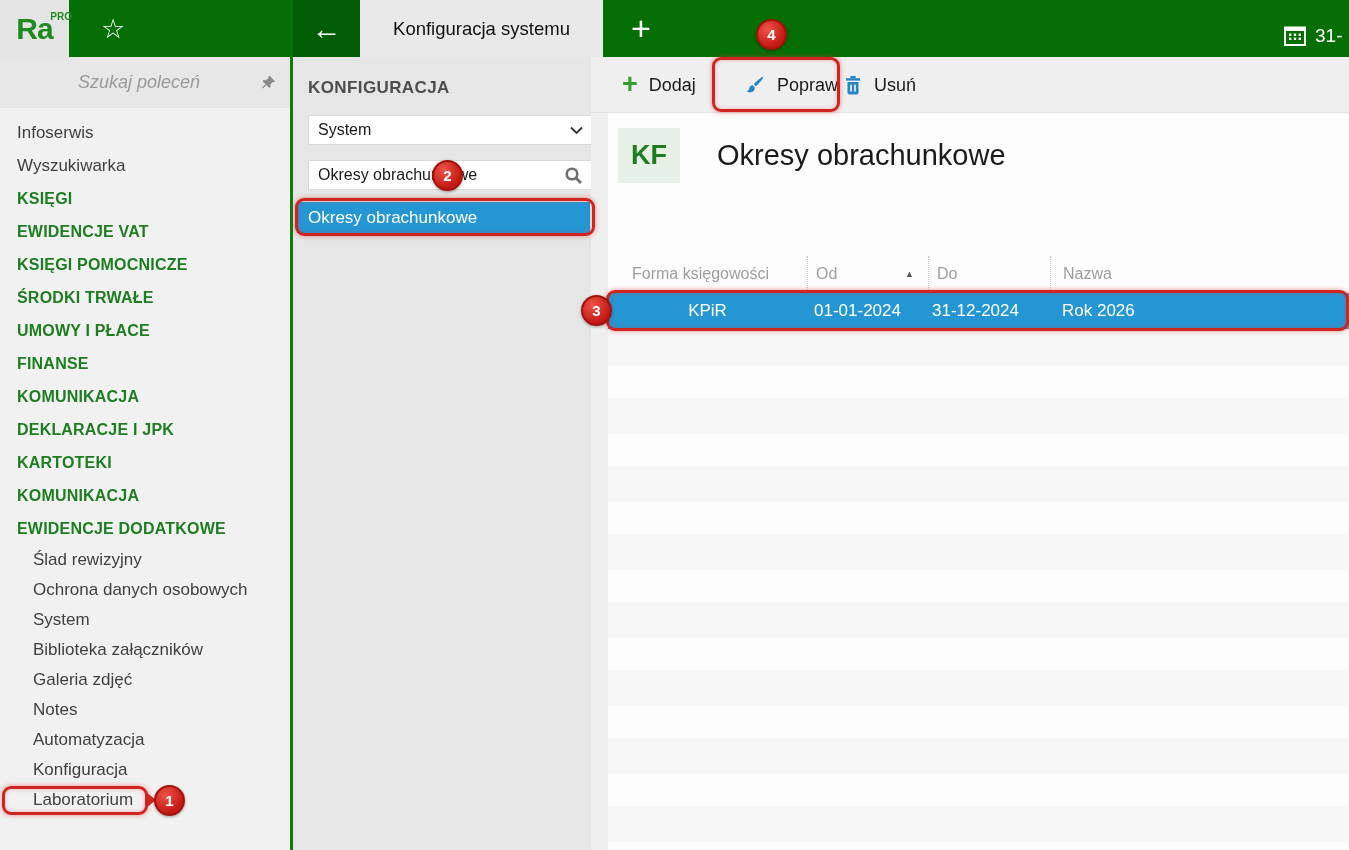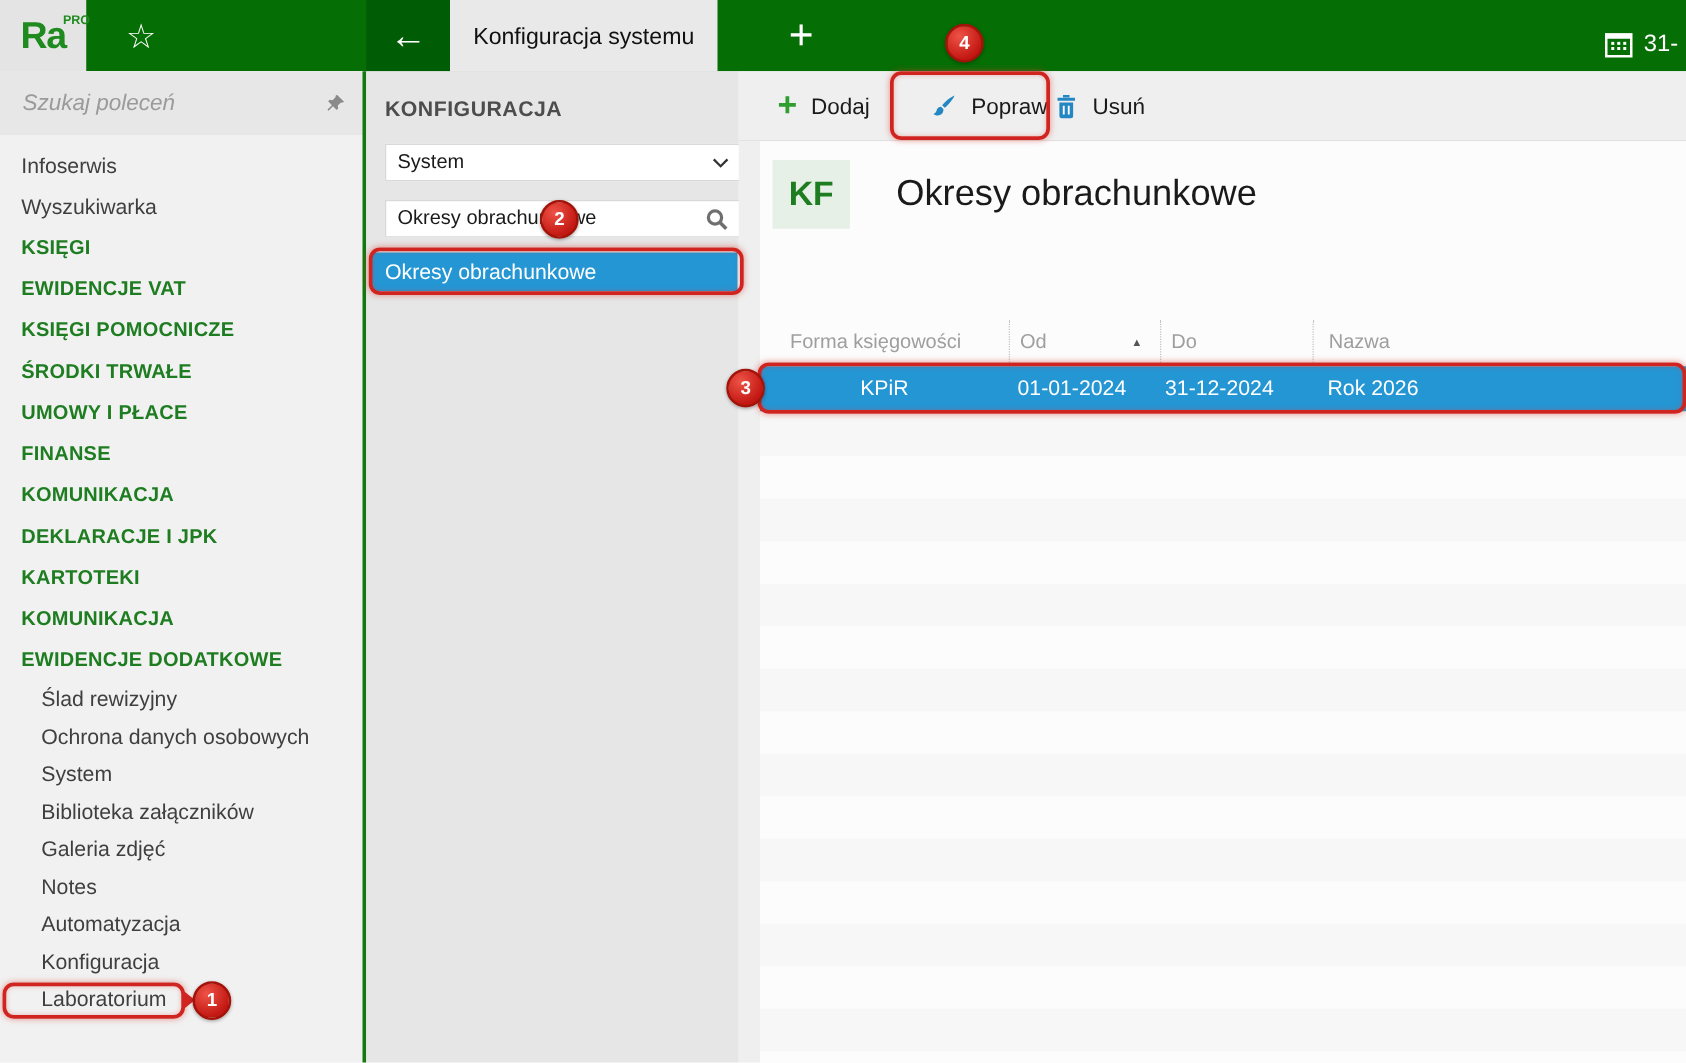--- a/index.html
+++ b/index.html
@@ -11,30 +11,30 @@
   
   .topbar{position:absolute;left:0;top:0;width:1349px;height:57px;background:#056e05;}
   .logo-block{position:absolute;left:0;top:0;width:69px;height:57px;background:#e4e4e4;
     display:flex;align-items:center;justify-content:center;}
   .logo{color:#1f8b1f;font-weight:bold;font-size:30px;line-height:1;position:relative;letter-spacing:-1px;}
   .logo sup{font-size:10px;font-weight:bold;letter-spacing:0;position:absolute;top:-2px;left:34px;}
   .star-btn{position:absolute;left:71px;top:0;width:84px;height:57px;display:flex;align-items:center;justify-content:center;
     color:#fff;font-size:27px;}
   .back-btn{position:absolute;left:293px;top:0;width:67px;height:57px;background:#015c06;
     display:flex;align-items:center;justify-content:center;color:#fff;font-size:30px;font-weight:400;}
-  .tab{position:absolute;left:360px;top:0;width:214px;height:57px;background:#e9e9e9;
+  .tab{position:absolute;left:360px;top:0;width:243px;height:57px;background:#e9e9e9;
     display:flex;align-items:center;justify-content:center;color:#111;font-size:18.5px;}
   .newtab-btn{position:absolute;left:603px;top:0;width:76px;height:57px;display:flex;align-items:center;justify-content:center;
     color:#fff;font-size:34px;font-weight:300;}
   .date-area{position:absolute;left:1283px;top:0;width:66px;height:72px;display:flex;align-items:center;gap:8px;
     color:#fff;font-size:19px;overflow:hidden;}
   
   .sidebar{position:absolute;left:0;top:57px;width:291px;height:793px;background:#f1f1f1;}
   .search-band{height:51px;background:#e7e7e7;display:flex;align-items:center;padding:0 14px 0 18px;box-sizing:border-box;}
-  .search-placeholder{font-style:italic;color:#9a9a9a;font-size:18px;flex:1;}
+  .search-placeholder{font-style:italic;color:#9a9a9a;font-size:18px;flex:1;text-align:center;}
   .nav{padding-top:8px;}
   .nav-item{height:33px;line-height:33px;font-size:17px;color:#3f3f3f;padding-left:17px;white-space:nowrap;cursor:default;}
   .nav-item.category{color:#1f7d21;font-weight:700;font-size:16px;letter-spacing:.2px;}
   .nav-item.sub{padding-left:33px;height:30px;line-height:30px;}
   .green-divider{position:absolute;left:290px;top:57px;width:3px;height:793px;background:#12790f;}
   
   .config-panel{position:absolute;left:293px;top:57px;width:298px;height:793px;background:#e6e6e6;}
   .config-title{position:absolute;left:15px;top:21px;font-size:17px;font-weight:700;color:#4d4d4d;letter-spacing:.4px;}
   .dropdown{position:absolute;left:15px;top:58px;width:265px;height:28px;background:#fff;border:1px solid #d9d9d9;
     display:flex;align-items:center;padding:0 9px;box-sizing:content-box;}

